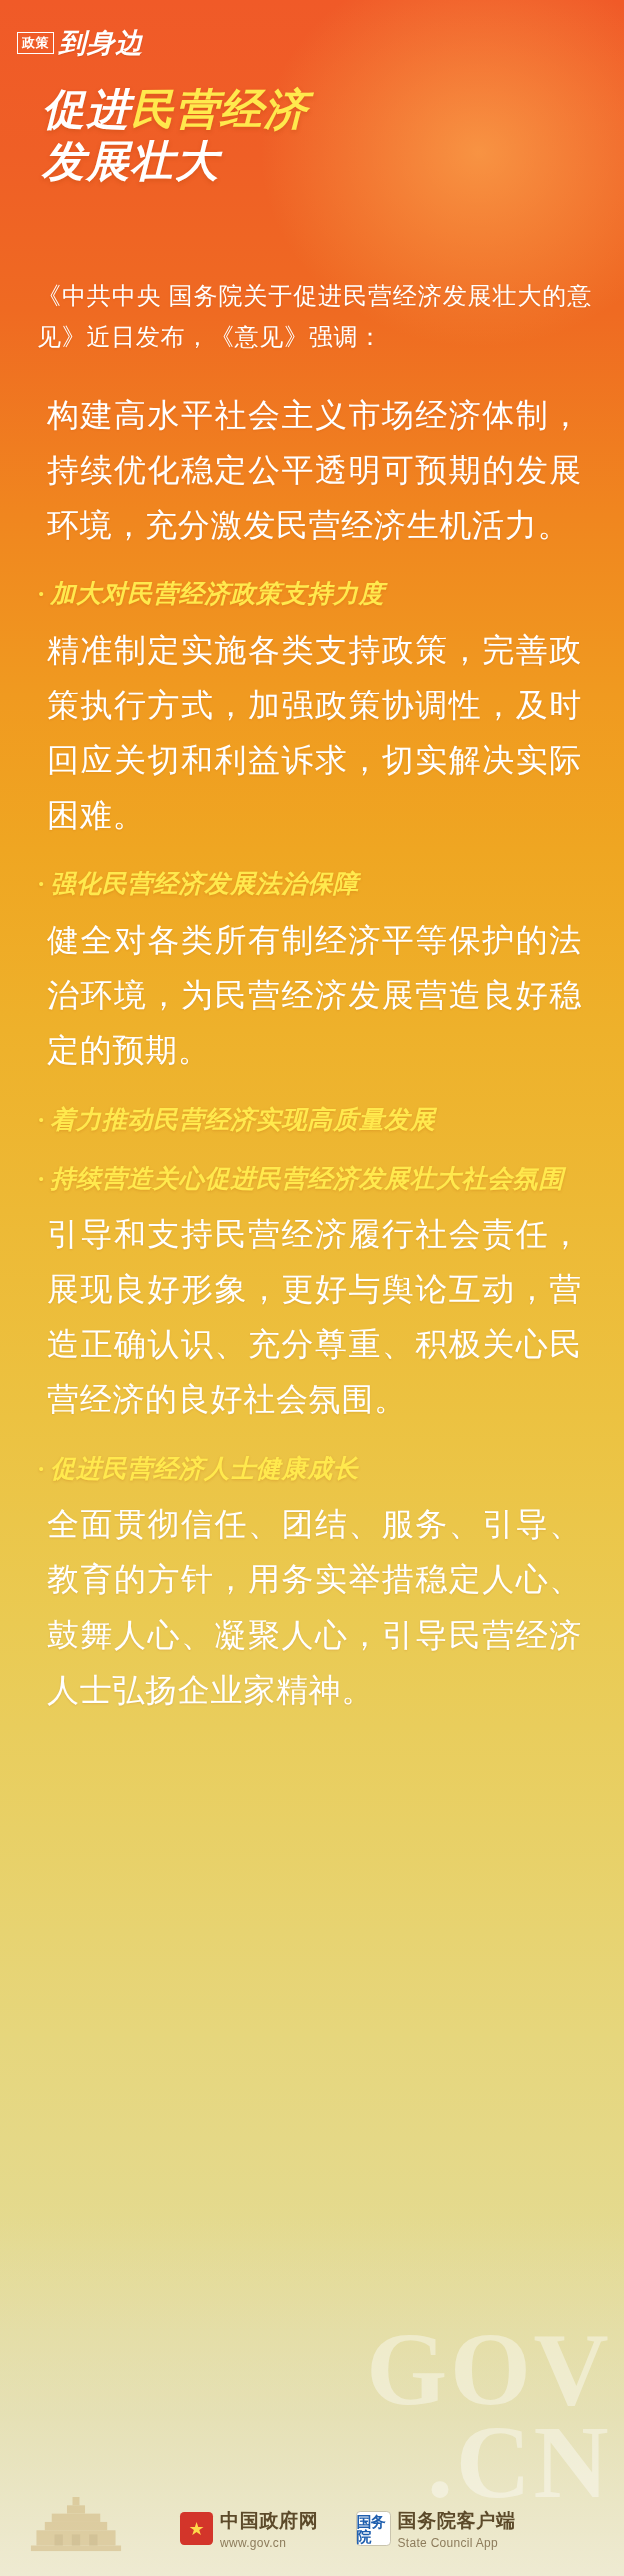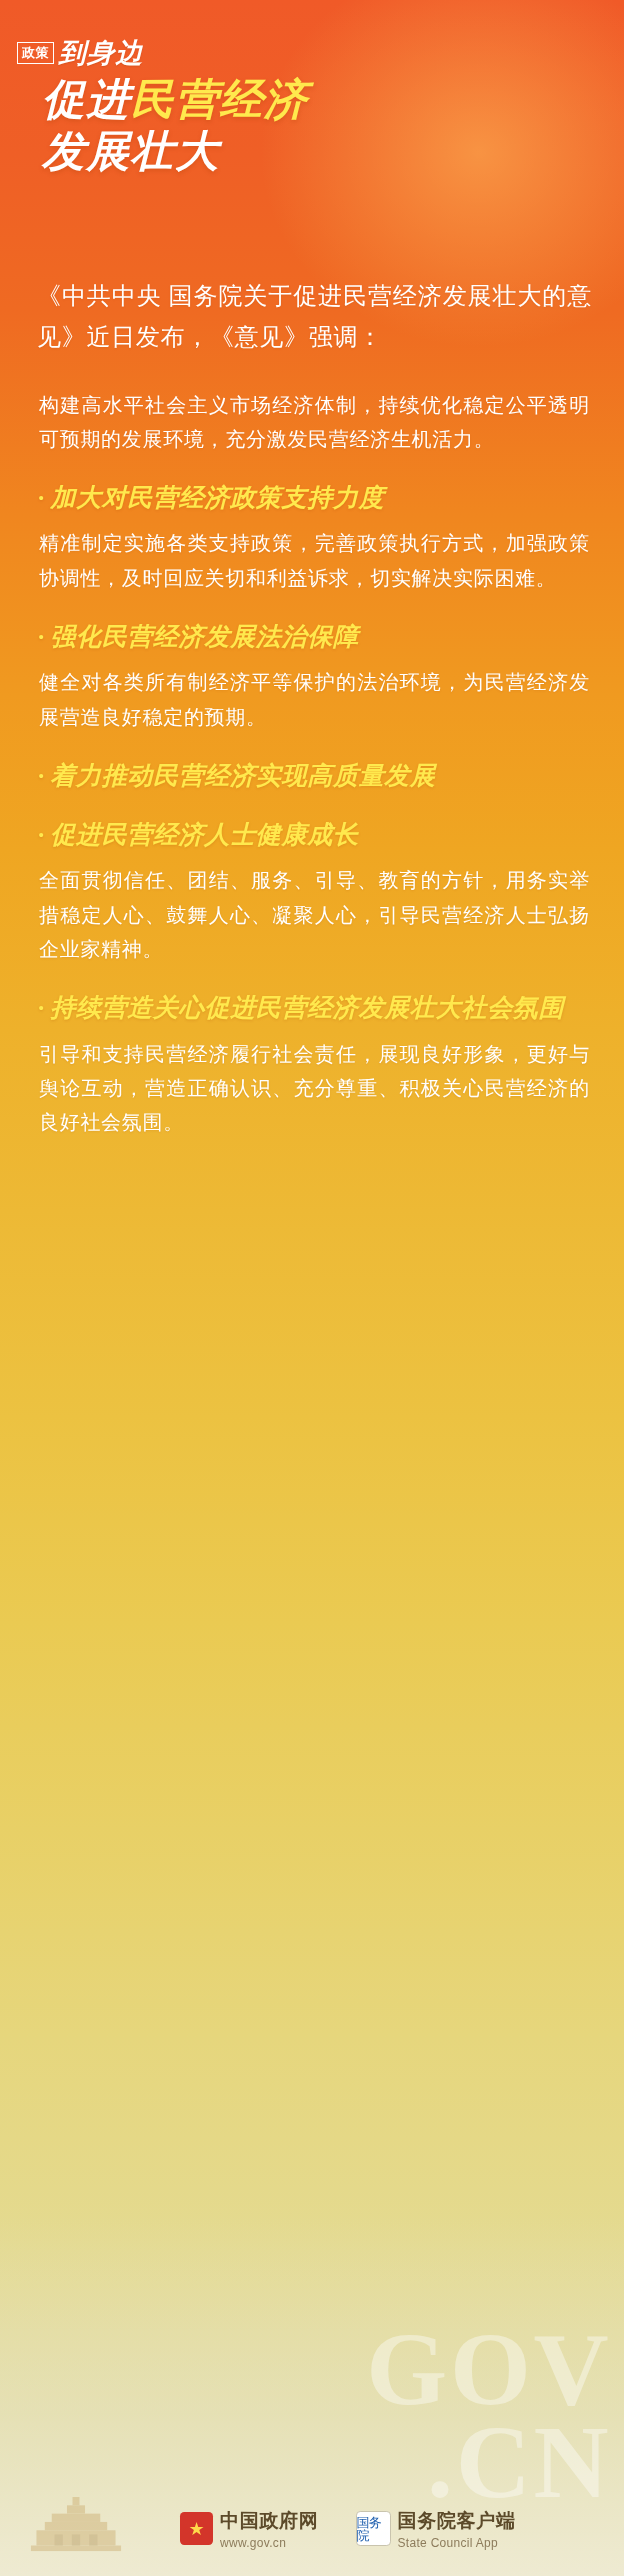--- a/index.html
+++ b/index.html
@@ -48,21 +48,21 @@
     bottom: 0;
     width: 624px;
     height: 361px;
     background: linear-gradient(180deg, rgba(226,220,170,0) 0%, rgba(232,228,196,0.55) 55%, rgba(240,236,214,0.9) 100%);
     pointer-events: none;
   }
 
   
   .topbar {
     position: absolute;
-    top: 35px;
+    top: 25px;
     left: 16.7px;
     display: flex;
     align-items: center;
     gap: 4.2px;
   }
   .tag-badge {
     display: inline-block;
     border: 1.4px solid #ffffff;
     color: #ffffff;
     font-size: 13px;
@@ -77,21 +77,21 @@
     font-weight: 700;
     font-style: italic;
     font-family: "Liberation Serif", serif;
     letter-spacing: 1.4px;
     text-shadow: 0 0.7px 1.4px rgba(150,50,0,0.25);
   }
 
   
   .headline {
     position: absolute;
-    top: 74px;
+    top: 84px;
     left: 42px;
     width: 555px;
   }
   .headline .line {
     font-size: 43px;
     line-height: 1.22;
     font-weight: 900;
     font-style: italic;
     font-family: "Liberation Serif", serif;
     letter-spacing: 1.4px;
@@ -129,25 +129,25 @@
     margin: 0 0 11px 0;
     text-shadow: 0 1.4px 2.8px rgba(170,70,0,0.22);
   }
   .sec-title .dot {
     font-style: normal;
     font-weight: 900;
     margin-right: 4.2px;
   }
   .sec-body {
     color: #ffffff;
-    font-size: 20px;
+    font-size: 32px;
     line-height: 1.72;
     font-family: "Liberation Serif", serif;
     letter-spacing: 0.7px;
-    margin: 2px;
+    margin: 10px;
     text-align: justify;
     text-shadow: 0 1.4px 2.1px rgba(170,70,0,0.15);
   }
   
   .section.light .sec-body { color: #ffffff; }
 
   
   .watermark {
     position: absolute;
     right: 12.5px;
@@ -201,22 +201,22 @@
     align-items: center;
     justify-content: center;
     color: #ffd94a;
     font-size: 18px;
     line-height: 1;
   }
   .brand-mark.blue {
     background: #ffffff;
     border: 0.7px solid #c9c4ae;
     color: #1f5fae;
-    font-size: 13px;
-    font-weight: 400;
+    font-size: 15px;
+    font-weight: 700;
     letter-spacing: -0.7px;
   }
   .brand-text { display: flex; flex-direction: column; gap: 2.1px; }
   .brand-cn {
     color: #5c4a2a;
     font-size: 19px;
     font-weight: 700;
     font-family: "Liberation Serif", serif;
     letter-spacing: 0.7px;
   }
@@ -266,30 +266,30 @@
     </div>
 
     <div class="section light">
       <h2 class="sec-title">
         <span class="dot">·</span><span>着力推动民营经济实现高质量发展</span>
       </h2>
     </div>
 
     <div class="section light">
       <h2 class="sec-title">
+        <span class="dot">·</span><span>持续营造关心促进民营经济发展壮大社会氛围</span>
+      </h2>
+      <p class="sec-body">引导和支持民营经济履行社会责任，展现良好形象，更好与舆论互动，营造正确认识、充分尊重、积极关心民营经济的良好社会氛围。</p>
+    </div>
+
+    <div class="section light">
+      <h2 class="sec-title">
         <span class="dot">·</span><span>促进民营经济人士健康成长</span>
       </h2>
       <p class="sec-body">全面贯彻信任、团结、服务、引导、教育的方针，用务实举措稳定人心、鼓舞人心、凝聚人心，引导民营经济人士弘扬企业家精神。</p>
-    </div>
-
-    <div class="section light">
-      <h2 class="sec-title">
-        <span class="dot">·</span><span>持续营造关心促进民营经济发展壮大社会氛围</span>
-      </h2>
-      <p class="sec-body">引导和支持民营经济履行社会责任，展现良好形象，更好与舆论互动，营造正确认识、充分尊重、积极关心民营经济的良好社会氛围。</p>
     </div>
   </div>
 
   <div class="bottom-wash"></div>
 
   <div class="watermark">
     <div class="wm1">GOV</div>
     <div class="wm2">.CN</div>
   </div>
 

